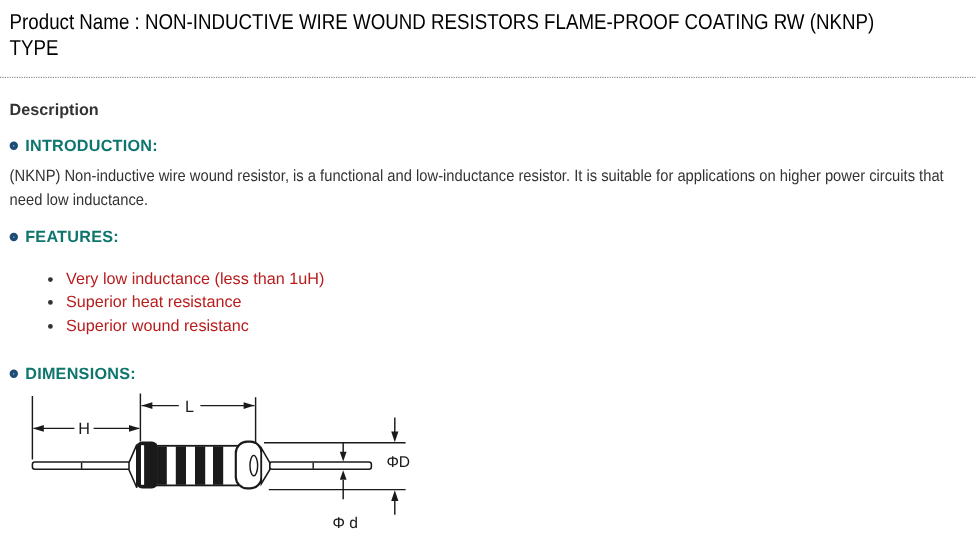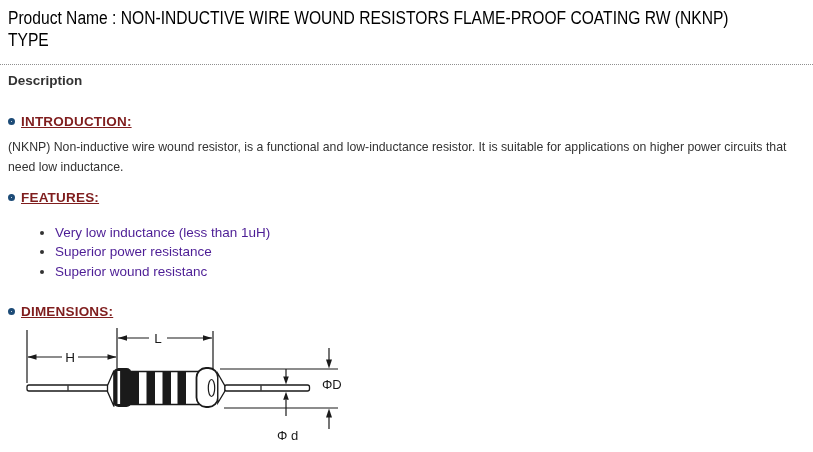--- a/index.html
+++ b/index.html
@@ -12,54 +12,54 @@
     font-size: 18px; line-height: 22px; color: #000000; font-weight: 400;
     transform: scaleX(.867); transform-origin: 0 0;
   }
 
   .divider {
     position: absolute; top: 64px; left: 0; width: 813px; height: 0;
     border-top: 1px dotted #8f8f8f;
   }
 
   .desc-label {
-    position: absolute; top: 73px; left: 8px;
+    position: absolute; top: 84px; left: 8px;
     font-size: 13.5px; font-weight: 700; color: #333333;
   }
 
   .sec-head {
     position: absolute; left: 8px;
     display: flex; align-items: center; gap: 6px;
   }
   .sec-head .ring {
     width: 7px; height: 7px;
     border: 3px solid #1d4b77; border-radius: 50%;
     flex: 0 0 auto;
   }
   .sec-head .sec-title {
-    font-size: 13.5px; font-weight: 700; color: #7f1d1d; letter-spacing: .2px; text-decoration: underline;
+    font-size: 13.5px; font-weight: 700; color: #0f766e; letter-spacing: .2px;
   }
   #head-intro { top: 114px; }
   #head-feat  { top: 190px; }
   #head-dim   { top: 304px; }
 
   .intro-text {
     position: absolute; top: 137px; left: 8px;
     width: 880px; font-size: 13.5px; line-height: 20px; color: #333333;
     transform: scaleX(.91); transform-origin: 0 0;
   }
 
   .feature-list {
     position: absolute; top: 223px; left: 8px;
     list-style: none;
   }
   .feature-list li {
     position: relative;
     padding-left: 47px;
-    font-size: 13.5px; line-height: 19.4px; color: #4c1d95;
+    font-size: 13.5px; line-height: 19.4px; color: #b91c1c;
   }
   .feature-list li .dot {
     position: absolute; left: 32px; top: 8px;
     width: 4px; height: 4px; border-radius: 50%; background: #333333;
   }
 
   .diagram { position: absolute; top: 322px; left: 8px; }
   .diagram text { font-family: "Liberation Sans", sans-serif; fill: #1a1a1a; }
 </style>
 </head>
@@ -78,21 +78,21 @@
 
 <p class="intro-text">(NKNP) Non-inductive wire wound resistor, is a functional and low-inductance resistor. It is suitable for applications on higher power circuits that need low inductance.</p>
 
 <div class="sec-head" id="head-feat">
   <span class="ring"></span>
   <span class="sec-title">FEATURES:</span>
 </div>
 
 <ul class="feature-list">
   <li><span class="dot"></span><span>Very low inductance (less than 1uH)</span></li>
-  <li><span class="dot"></span><span>Superior power resistance</span></li>
+  <li><span class="dot"></span><span>Superior heat resistance</span></li>
   <li><span class="dot"></span><span>Superior wound resistanc</span></li>
 </ul>
 
 <div class="sec-head" id="head-dim">
   <span class="ring"></span>
   <span class="sec-title">DIMENSIONS:</span>
 </div>
 
 <svg class="diagram" width="410" height="130" viewBox="0 0 410 130">
   <g stroke="#1a1a1a" stroke-width="1.2" fill="none">

